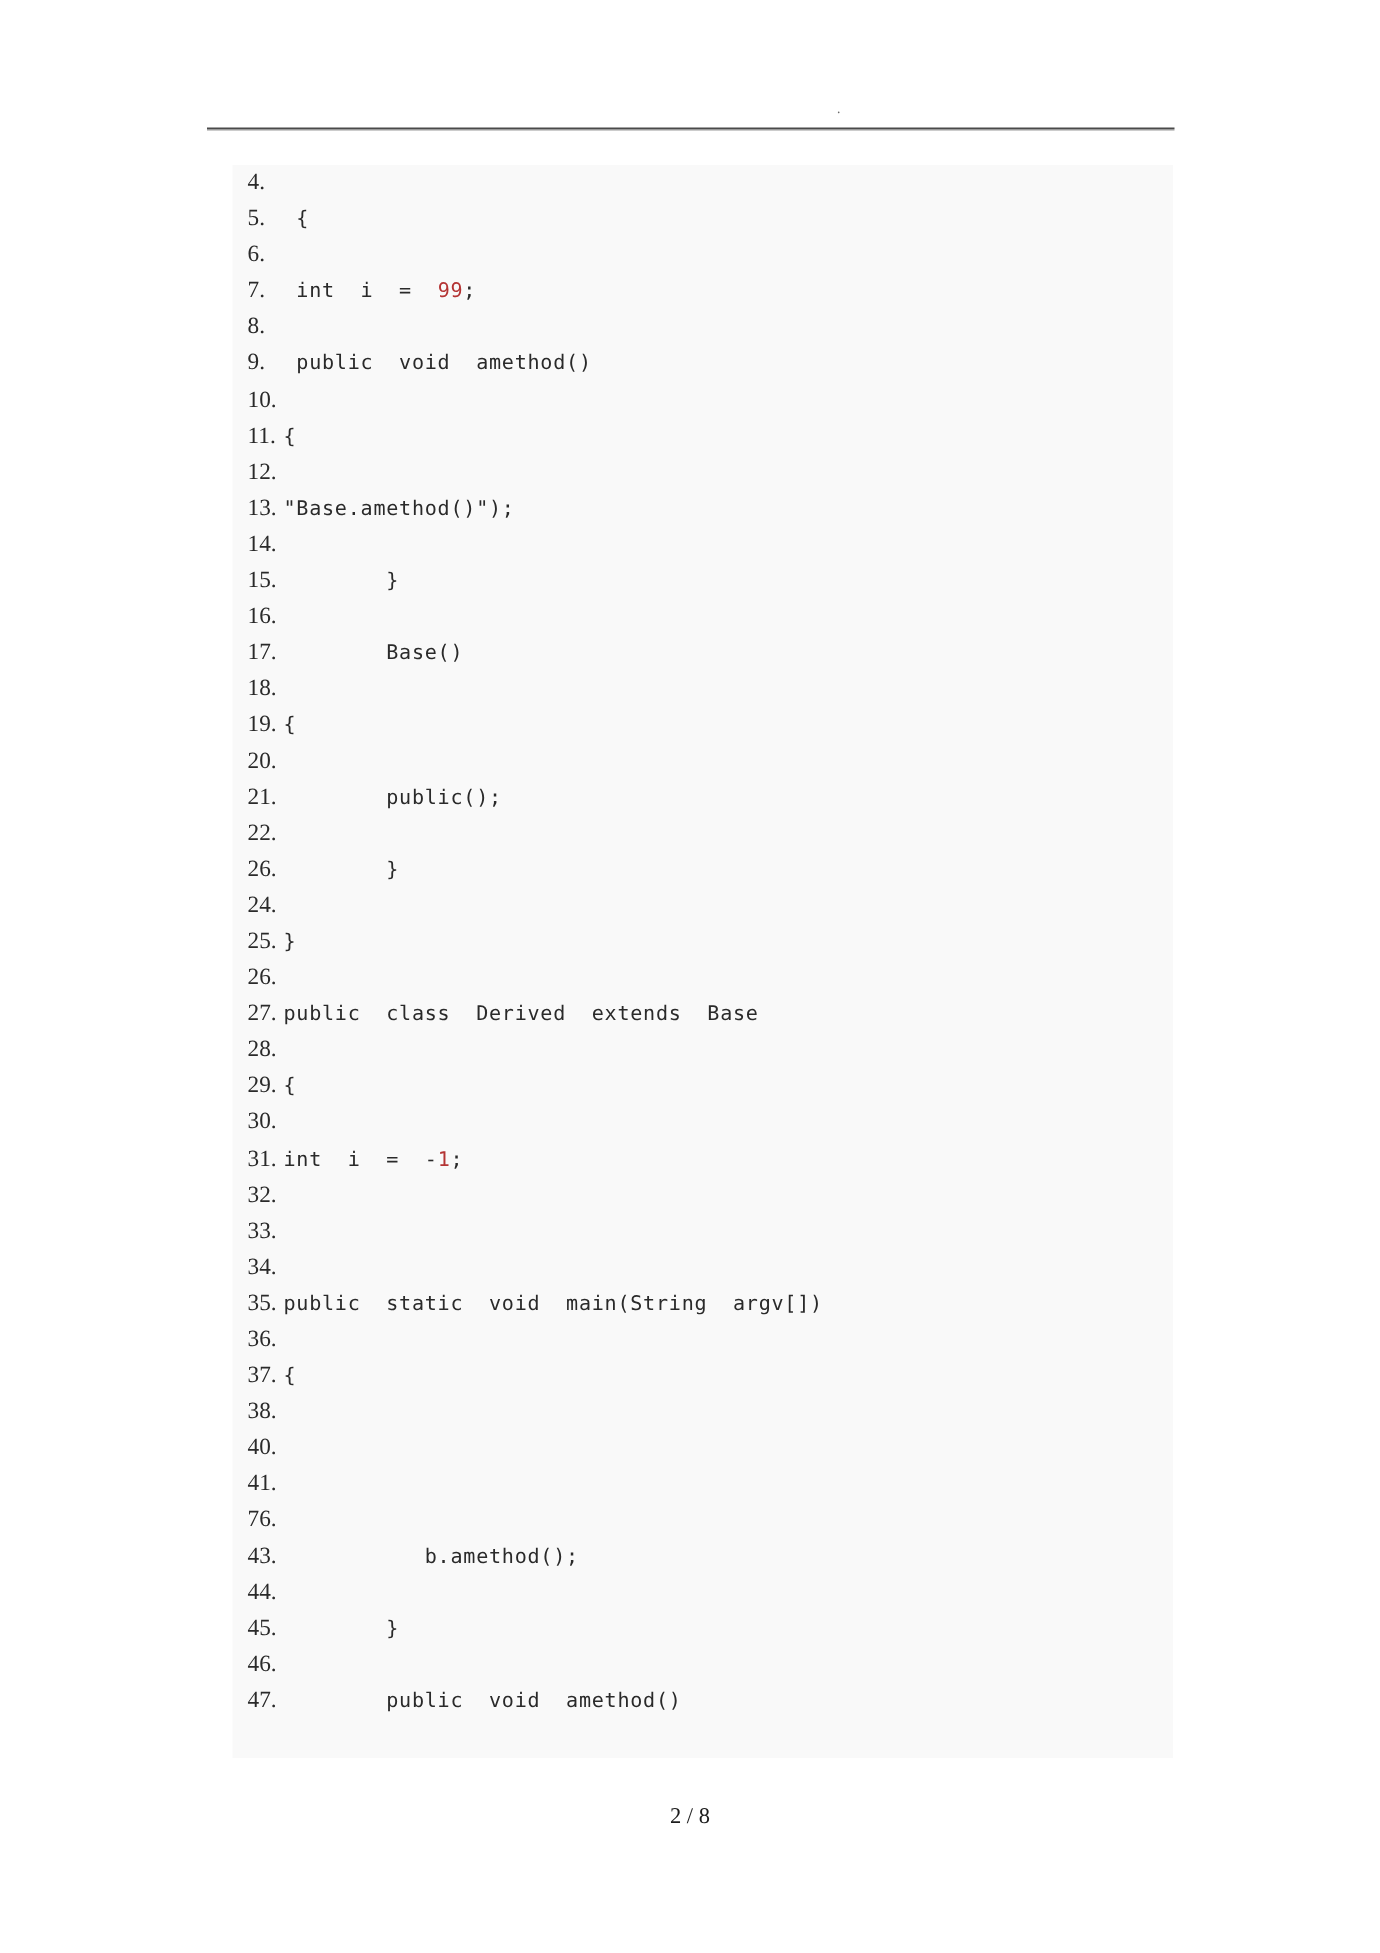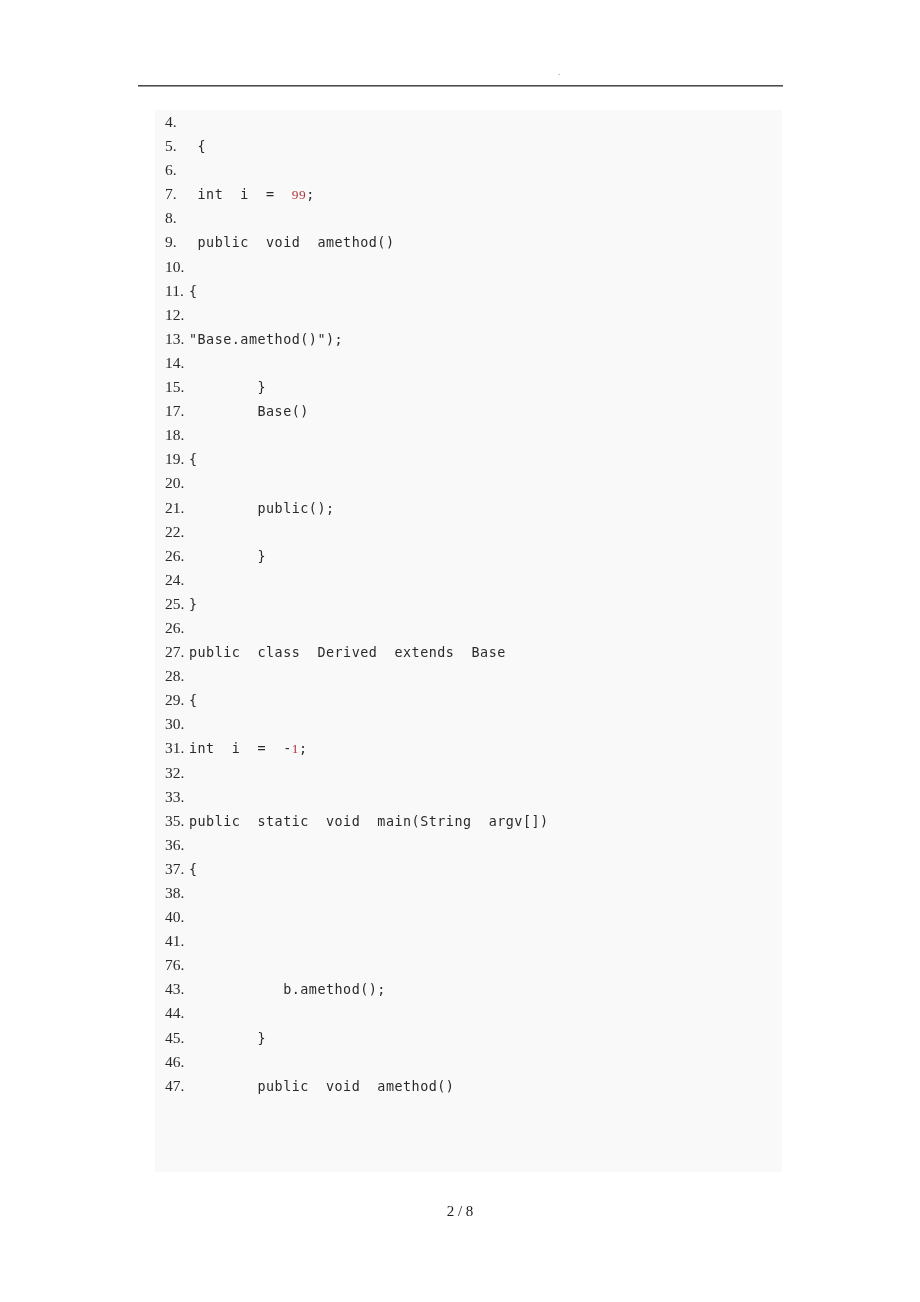--- a/index.html
+++ b/index.html
@@ -86,21 +86,20 @@
     font-family: "DejaVu Sans Mono", "Liberation Mono", monospace;
     font-size: 13.4px;
     letter-spacing: 0.5px;
     color: #2a2a2a;
     white-space: pre;
     vertical-align: baseline;
   }
 
   .num-red {
     color: #b43434;
-    font-family: Liberation Serif, serif;
   }
   .punct {
     color: #2a2a2a;
   }
 
   
   .footer {
     position: absolute;
     left: 0;
     top: 1203px;
@@ -128,37 +127,39 @@
       <div class="code-line"><span class="ln">6.</span><span class="code-text"><span></span><span></span><span class="num-red"></span><span class="punct"></span></span></div>
       <div class="code-line"><span class="ln">7.</span><span class="code-text"><span> </span><span>int  i  =  </span><span class="num-red">99</span><span class="punct">;</span></span></div>
       <div class="code-line"><span class="ln">8.</span><span class="code-text"><span></span><span></span><span class="num-red"></span><span class="punct"></span></span></div>
       <div class="code-line"><span class="ln">9.</span><span class="code-text"><span> </span><span>public  void  amethod()</span><span class="num-red"></span><span class="punct"></span></span></div>
       <div class="code-line"><span class="ln">10.</span><span class="code-text"><span></span><span></span><span class="num-red"></span><span class="punct"></span></span></div>
       <div class="code-line"><span class="ln">11.</span><span class="code-text"><span></span><span>{</span><span class="num-red"></span><span class="punct"></span></span></div>
       <div class="code-line"><span class="ln">12.</span><span class="code-text"><span></span><span></span><span class="num-red"></span><span class="punct"></span></span></div>
       <div class="code-line"><span class="ln">13.</span><span class="code-text"><span></span><span>"Base.amethod()");</span><span class="num-red"></span><span class="punct"></span></span></div>
       <div class="code-line"><span class="ln">14.</span><span class="code-text"><span></span><span></span><span class="num-red"></span><span class="punct"></span></span></div>
       <div class="code-line"><span class="ln">15.</span><span class="code-text"><span>        </span><span>}</span><span class="num-red"></span><span class="punct"></span></span></div>
+      <div class="code-line"><span class="ln">16.</span><span class="code-text"><span></span><span></span><span class="num-red"></span><span class="punct"></span></span></div>
       <div class="code-line"><span class="ln">17.</span><span class="code-text"><span>        </span><span>Base()</span><span class="num-red"></span><span class="punct"></span></span></div>
       <div class="code-line"><span class="ln">18.</span><span class="code-text"><span></span><span></span><span class="num-red"></span><span class="punct"></span></span></div>
       <div class="code-line"><span class="ln">19.</span><span class="code-text"><span></span><span>{</span><span class="num-red"></span><span class="punct"></span></span></div>
       <div class="code-line"><span class="ln">20.</span><span class="code-text"><span></span><span></span><span class="num-red"></span><span class="punct"></span></span></div>
       <div class="code-line"><span class="ln">21.</span><span class="code-text"><span>        </span><span>public();</span><span class="num-red"></span><span class="punct"></span></span></div>
       <div class="code-line"><span class="ln">22.</span><span class="code-text"><span></span><span></span><span class="num-red"></span><span class="punct"></span></span></div>
       <div class="code-line"><span class="ln">26.</span><span class="code-text"><span>        </span><span>}</span><span class="num-red"></span><span class="punct"></span></span></div>
       <div class="code-line"><span class="ln">24.</span><span class="code-text"><span></span><span></span><span class="num-red"></span><span class="punct"></span></span></div>
       <div class="code-line"><span class="ln">25.</span><span class="code-text"><span></span><span>}</span><span class="num-red"></span><span class="punct"></span></span></div>
       <div class="code-line"><span class="ln">26.</span><span class="code-text"><span></span><span></span><span class="num-red"></span><span class="punct"></span></span></div>
       <div class="code-line"><span class="ln">27.</span><span class="code-text"><span></span><span>public  class  Derived  extends  Base</span><span class="num-red"></span><span class="punct"></span></span></div>
       <div class="code-line"><span class="ln">28.</span><span class="code-text"><span></span><span></span><span class="num-red"></span><span class="punct"></span></span></div>
       <div class="code-line"><span class="ln">29.</span><span class="code-text"><span></span><span>{</span><span class="num-red"></span><span class="punct"></span></span></div>
       <div class="code-line"><span class="ln">30.</span><span class="code-text"><span></span><span></span><span class="num-red"></span><span class="punct"></span></span></div>
       <div class="code-line"><span class="ln">31.</span><span class="code-text"><span></span><span>int  i  =  -</span><span class="num-red">1</span><span class="punct">;</span></span></div>
       <div class="code-line"><span class="ln">32.</span><span class="code-text"><span></span><span></span><span class="num-red"></span><span class="punct"></span></span></div>
       <div class="code-line"><span class="ln">33.</span><span class="code-text"><span></span><span></span><span class="num-red"></span><span class="punct"></span></span></div>
+      <div class="code-line"><span class="ln">34.</span><span class="code-text"><span></span><span></span><span class="num-red"></span><span class="punct"></span></span></div>
       <div class="code-line"><span class="ln">35.</span><span class="code-text"><span></span><span>public  static  void  main(String  argv[])</span><span class="num-red"></span><span class="punct"></span></span></div>
       <div class="code-line"><span class="ln">36.</span><span class="code-text"><span></span><span></span><span class="num-red"></span><span class="punct"></span></span></div>
       <div class="code-line"><span class="ln">37.</span><span class="code-text"><span></span><span>{</span><span class="num-red"></span><span class="punct"></span></span></div>
       <div class="code-line"><span class="ln">38.</span><span class="code-text"><span></span><span></span><span class="num-red"></span><span class="punct"></span></span></div>
       <div class="code-line"><span class="ln">40.</span><span class="code-text"><span></span><span></span><span class="num-red"></span><span class="punct"></span></span></div>
       <div class="code-line"><span class="ln">41.</span><span class="code-text"><span></span><span></span><span class="num-red"></span><span class="punct"></span></span></div>
       <div class="code-line"><span class="ln">76.</span><span class="code-text"><span></span><span></span><span class="num-red"></span><span class="punct"></span></span></div>
       <div class="code-line"><span class="ln">43.</span><span class="code-text"><span>           </span><span>b.amethod();</span><span class="num-red"></span><span class="punct"></span></span></div>
       <div class="code-line"><span class="ln">44.</span><span class="code-text"><span></span><span></span><span class="num-red"></span><span class="punct"></span></span></div>
       <div class="code-line"><span class="ln">45.</span><span class="code-text"><span>        </span><span>}</span><span class="num-red"></span><span class="punct"></span></span></div>

